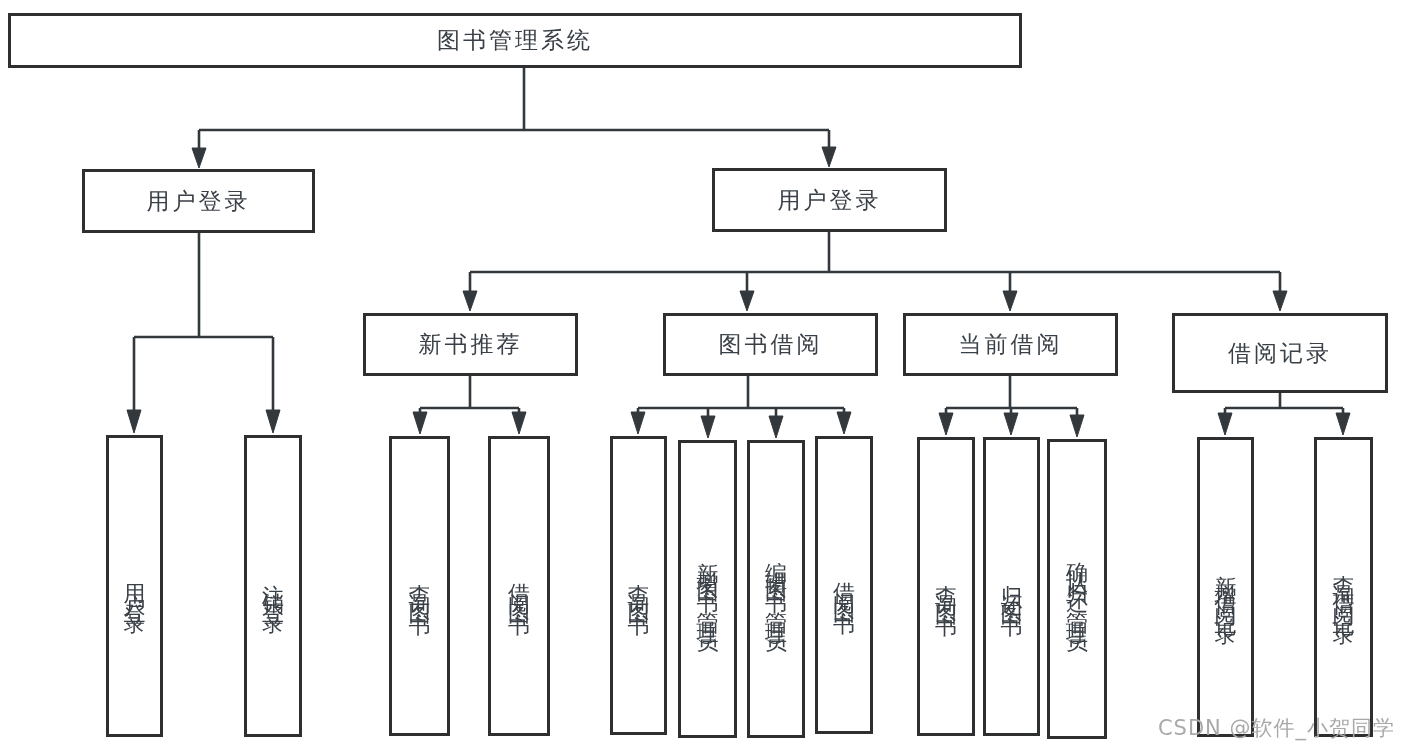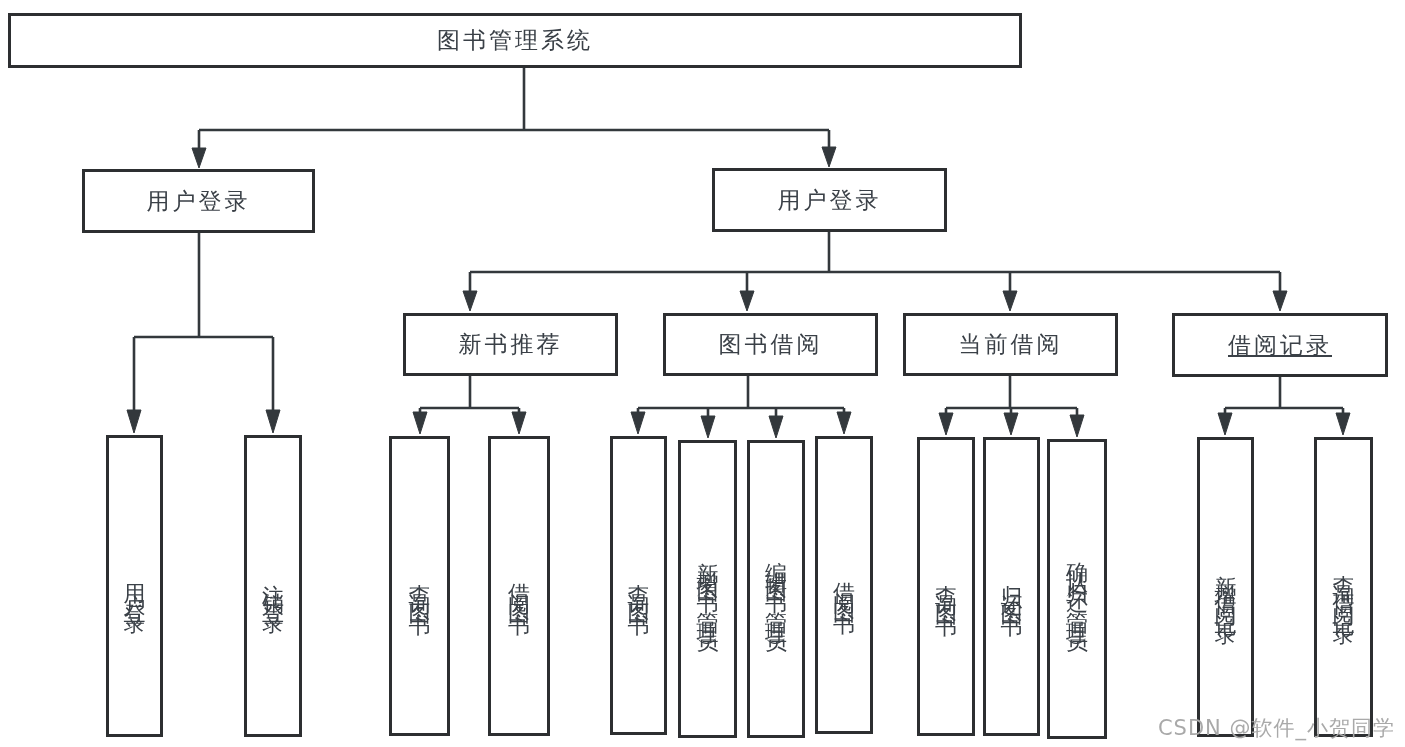--- a/index.html
+++ b/index.html
@@ -133,24 +133,24 @@
     <polygon points="1225,435 1218,413 1232,413"></polygon>
     <path d="M1343,408 V415"></path>
     <polygon points="1343,435 1336,413 1350,413"></polygon>
   </svg>
 
   <div class="hbox" style="left:8px; top:13px; width:1014px; height:55px;">图书管理系统</div>
 
   <div class="hbox" style="left:82px; top:169px; width:233px; height:64px;">用户登录</div>
   <div class="hbox" style="left:712px; top:168px; width:235px; height:64px;">用户登录</div>
 
-  <div class="hbox" style="left:363px; top:313px; width:215px; height:63px;margin-left:40px;">新书推荐</div>
+  <div class="hbox" style="left:363px; top:313px; width:215px; height:63px;">新书推荐</div>
   <div class="hbox" style="left:640px; top:313px; width:215px; height:63px;margin-left:23px;">图书借阅</div>
   <div class="hbox" style="left:903px; top:313px; width:215px; height:63px;">当前借阅</div>
-  <div class="hbox" style="left:1172px; top:313px; width:216px; height:64px;text-decoration:underline;">借阅记录</div>
+  <div class="hbox" style="left:1172px; top:313px; width:216px; height:80px;">借阅记录</div>
 
   <div class="vbox" style="left:106px; top:435px; width:57px; height:302px;">用户登录</div>
   <div class="vbox" style="left:244px; top:435px; width:58px; height:302px;">注销登录</div>
 
   <div class="vbox" style="left:389px; top:436px; width:61px; height:300px;">查询图书</div>
   <div class="vbox" style="left:488px; top:436px; width:62px; height:300px;">借阅图书</div>
 
   <div class="vbox" style="left:610px; top:436px; width:57px; height:299px;">查询图书</div>
   <div class="vbox" style="left:678px; top:440px; width:59px; height:298px;">新增图书（管理员）</div>
   <div class="vbox" style="left:747px; top:440px; width:58px; height:298px;">编辑图书（管理员）</div>

